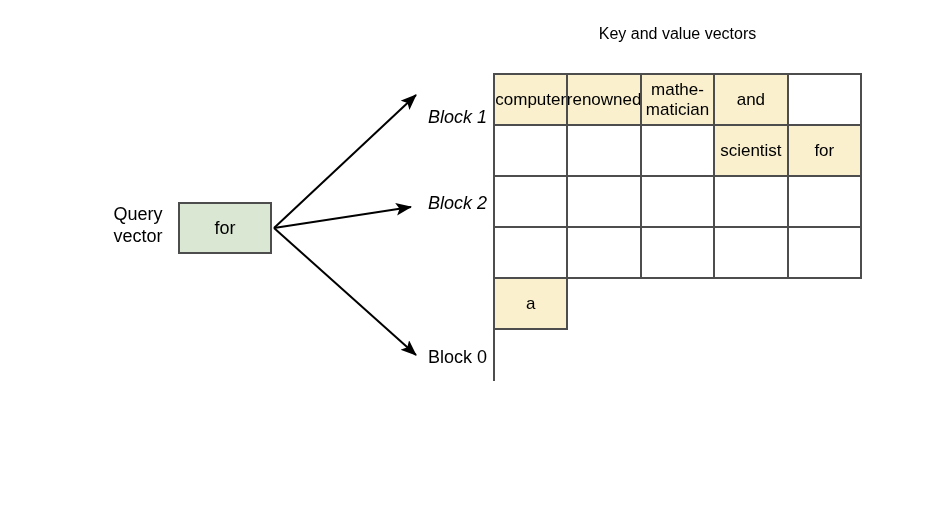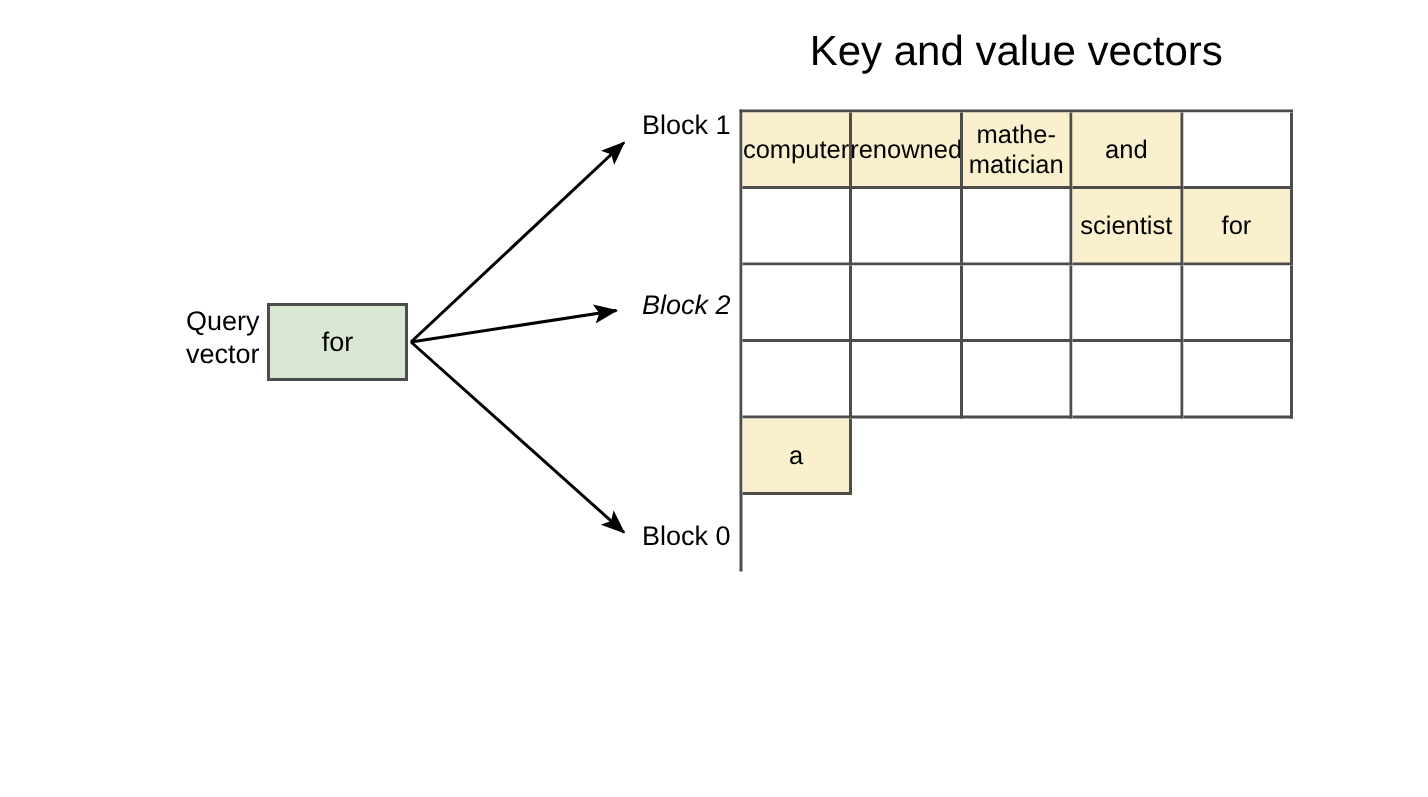--- a/index.html
+++ b/index.html
@@ -19,35 +19,35 @@
     overflow: hidden;
   }
 
   
   .diagram-title {
     position: absolute;
     left: 493px;
     top: 20px;
     width: 369px;
     text-align: center;
-    font-size: 28px;
+    font-size: 16px;
     line-height: 28px;
     color: #000000;
     white-space: nowrap;
   }
 
   
   .query-label {
     position: absolute;
     left: 103px;
     top: 203px;
     width: 70px;
     font-size: 18px;
     line-height: 22px;
-    text-align: right;
+    text-align: center;
     color: #000000;
   }
   .query-label span { display: block; }
 
   .query-box {
     position: absolute;
     left: 178px;
     top: 202px;
     width: 94px;
     height: 52px;
@@ -74,21 +74,21 @@
   
   .block-label {
     position: absolute;
     width: 70px;
     text-align: right;
     font-size: 18px;
     line-height: 22px;
     color: #000000;
     white-space: nowrap;
   }
-  .block-label-1 { left: 417px; top: 72px; }
+  .block-label-1 { left: 417px; top: 106px; font-style: italic; }
   .block-label-2 { left: 417px; top: 192px; font-style: italic; }
   .block-label-0 { left: 417px; top: 346px; }
 
   
   .kv-grid {
     position: absolute;
     left: 493px;
     top: 73px;
     width: 369px;
     height: 308px;

